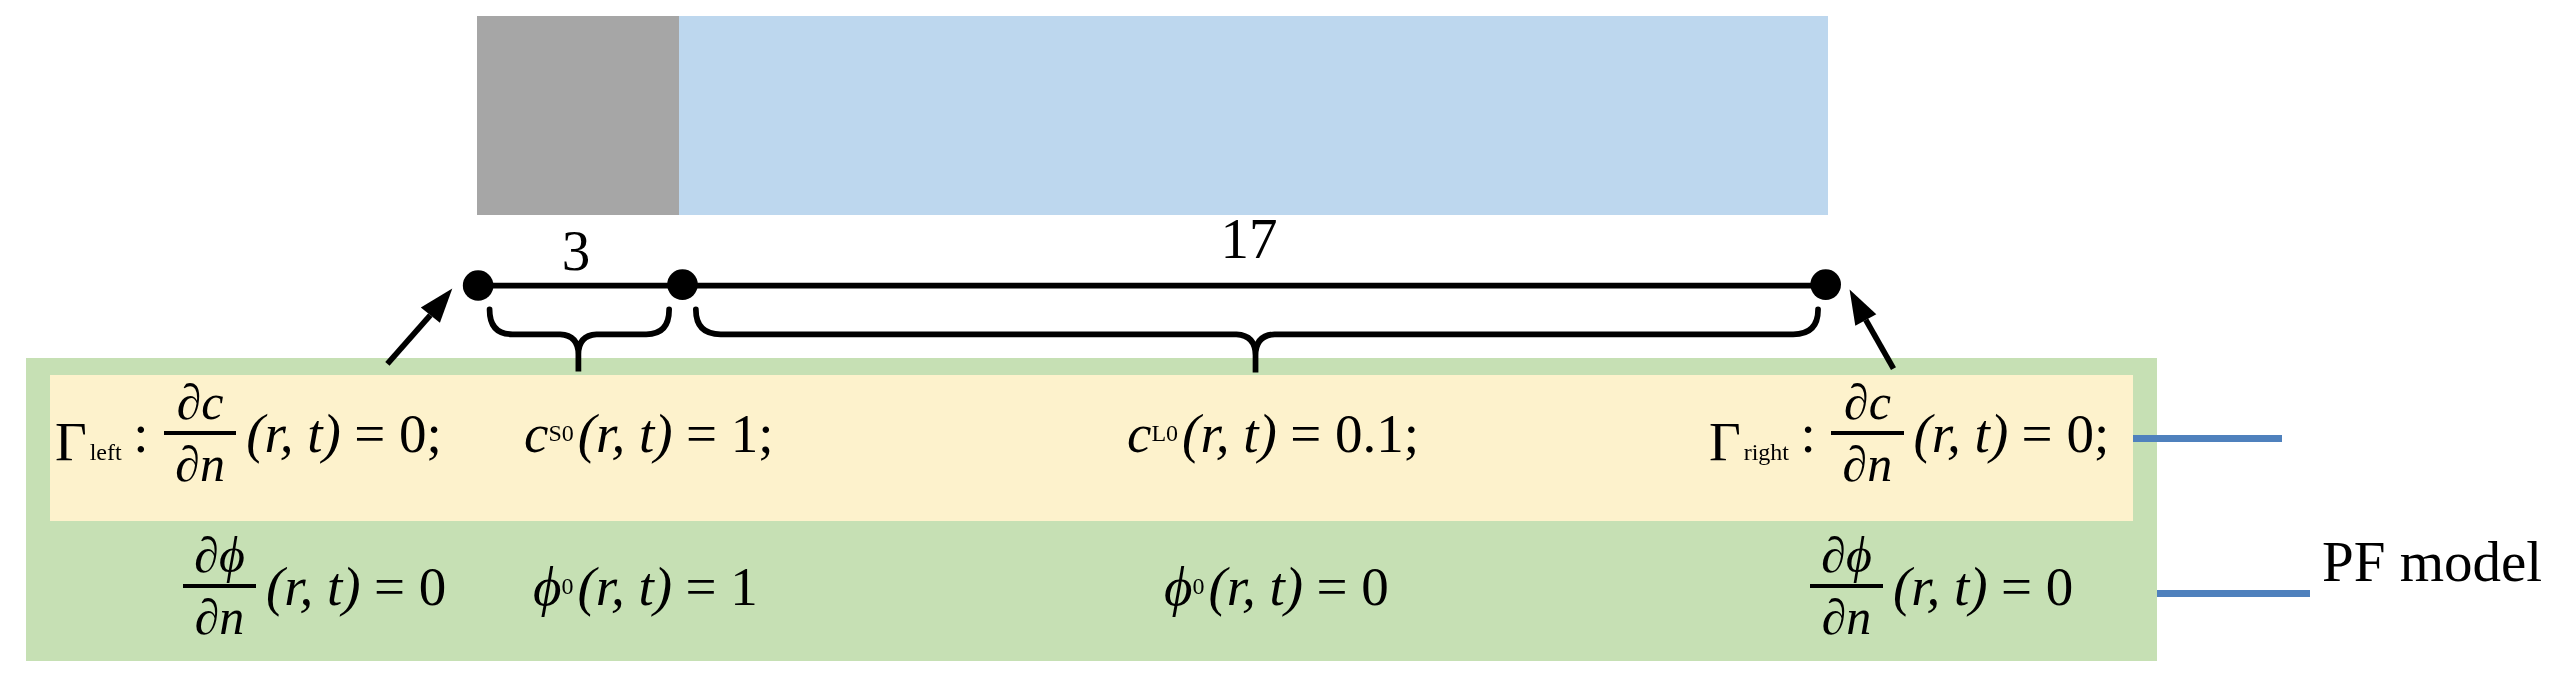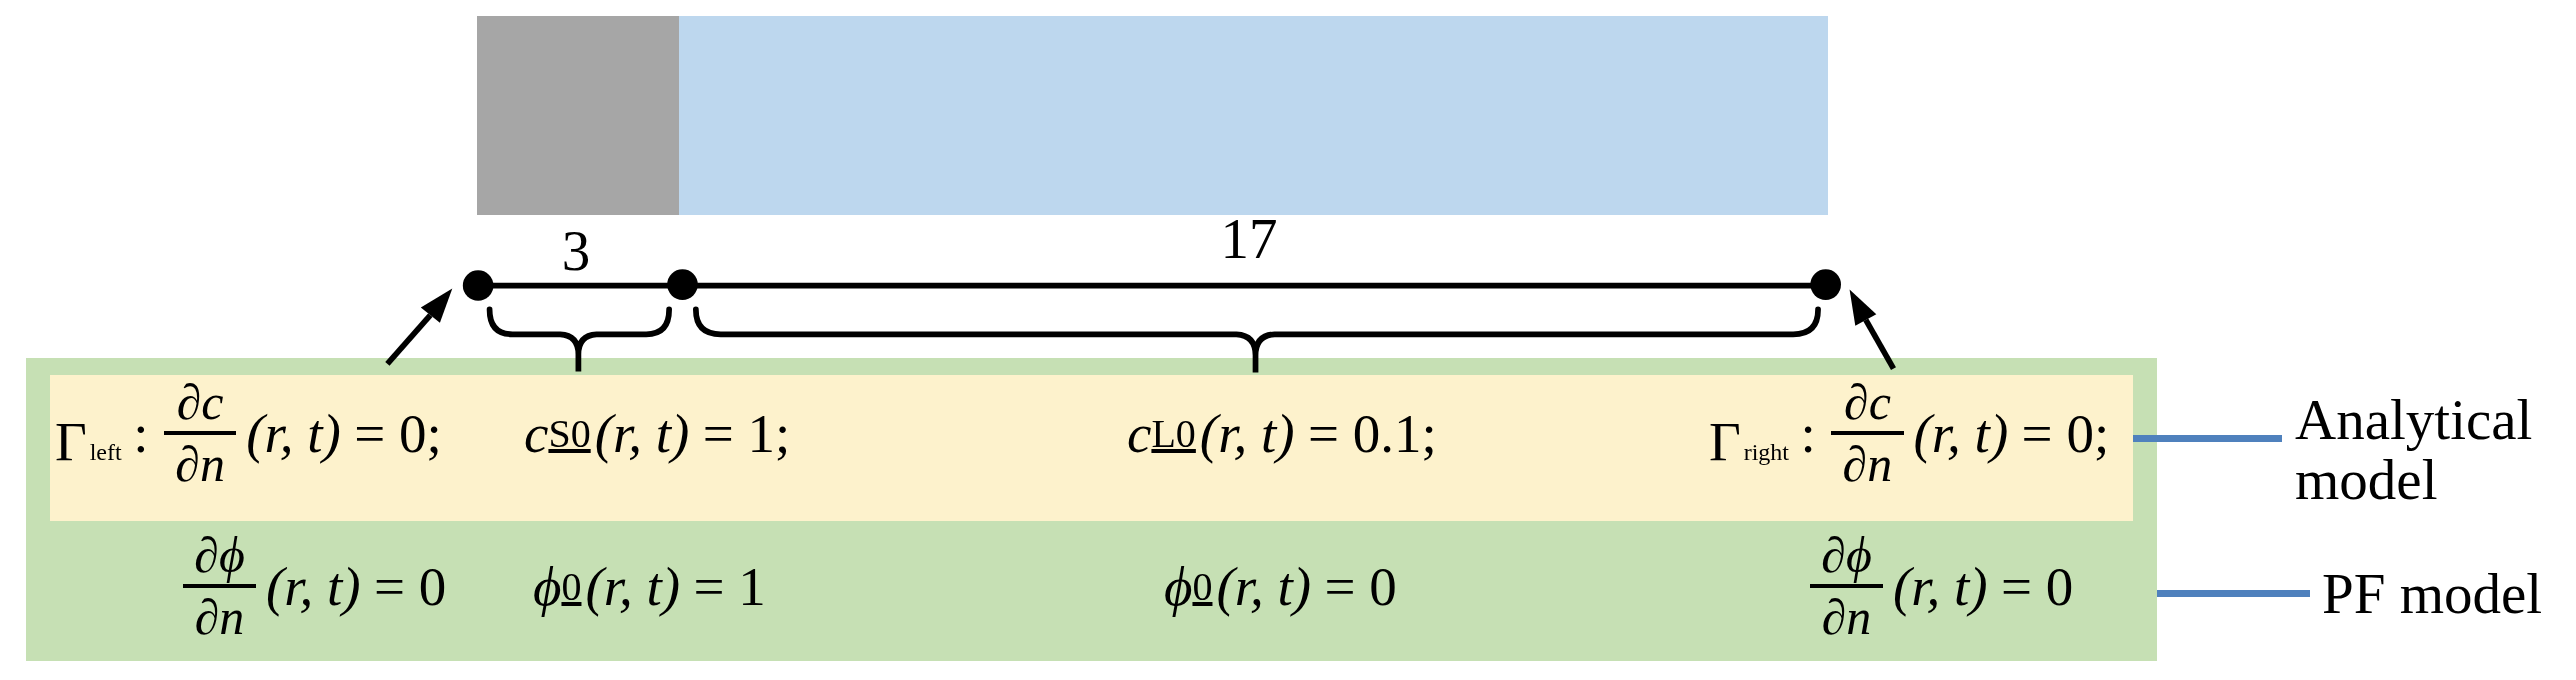--- a/index.html
+++ b/index.html
@@ -24,30 +24,30 @@
   .row1{top:374px;height:118px;}
   .row2{top:524px;height:124px;}
   .g{font-style:normal;font-size:55px;}
   .gsub{font-size:24px;font-style:normal;margin-left:2.9px;}
   .gwrap{transform:translateY(7.6px);}
   .colon{margin:0 9.6px 0 11.5px;}
   .frac{display:inline-flex;flex-direction:column;align-items:center;margin:0 5.7px;}
   .frac .num,.frac .den{font-size:50px;font-style:italic;line-height:1.05;padding:0 11.5px;}
   .frac .bar{align-self:stretch;height:3.8px;background:#000;margin:2.9px 0;}
   .vari{font-style:italic;}
-  .sub{font-size:40px;font-style:normal;text-decoration:underline;}
+  .sub{font-size:24px;font-style:normal;}
   .args{font-style:italic;margin-left:4px;}
   .rhs{margin-left:13.4px;font-style:normal;}
   
   .connector{position:absolute;height:6.7px;background:#4f81bd;}
   #conn-an{left:2133px;top:435px;width:149px;}
   #conn-pf{left:2157px;top:590px;width:153px;}
   .legend-label{position:absolute;font-size:57px;line-height:60px;}
   #legend-an{left:2295px;top:390px;}
-  #legend-pf{left:2322px;top:564px;}
+  #legend-pf{left:2322px;top:532px;}
 </style>
 </head>
 <body>
 
 <div id="canvas">
 
   <div class="bar-solid"></div>
   <div class="bar-liquid"></div>
 
   <div class="dim-label" id="label-solid">3</div>
@@ -137,20 +137,16 @@
       <span class="bar"></span>
       <span class="den">∂n</span>
     </span>
     <span class="args">(r, t)</span>
     <span class="rhs">= 0</span>
   </div>
 
   <div class="connector" id="conn-an"></div>
   <div class="connector" id="conn-pf"></div>
 
-  <div class="legend-label" id="legend-an">
-    <div>Analytical</div>
-    <div>model</div>
-  </div>
   <div class="legend-label" id="legend-pf">PF model</div>
 
 </div>
 
 
 </body></html>

